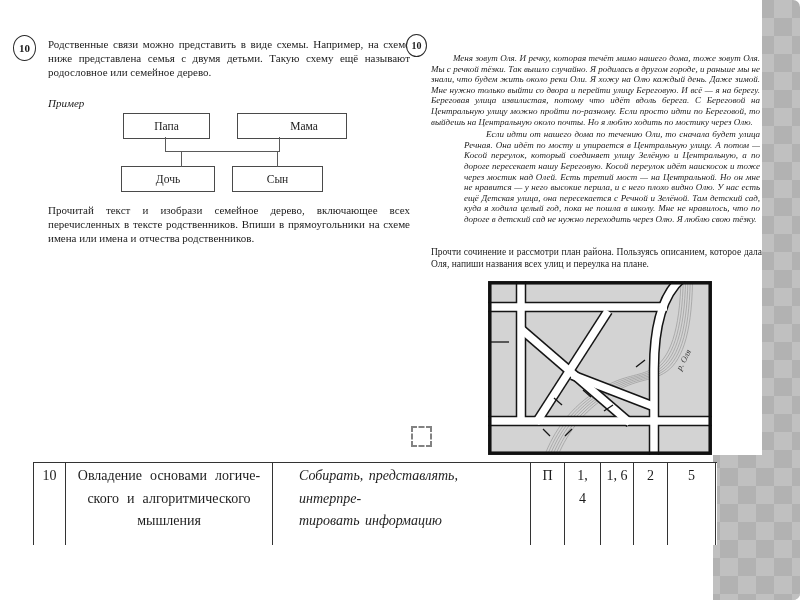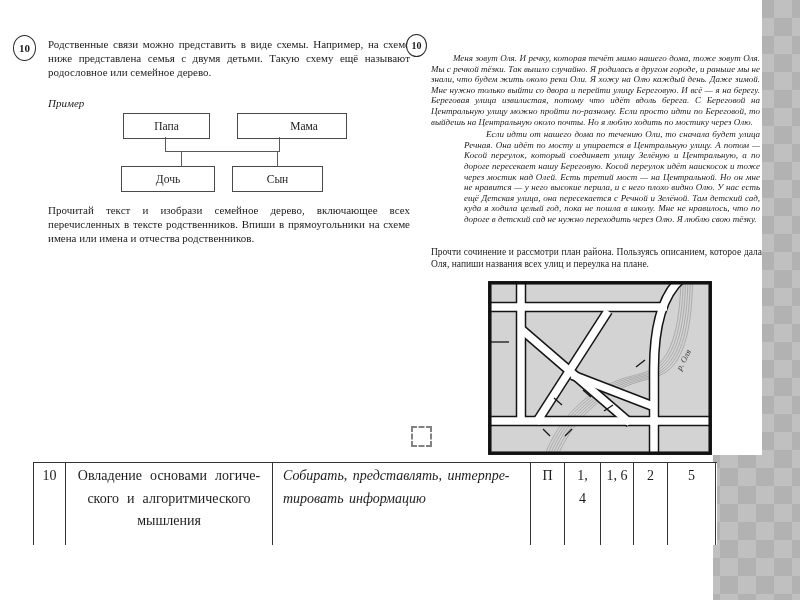--- a/index.html
+++ b/index.html
@@ -1,17 +1,17 @@
 <!DOCTYPE html>
 <html><head>
 <meta charset="utf-8">
 <style>
   html,body{margin:0;padding:0;background:#fff;}
   .slide{position:relative;width:800px;height:600px;background:#ffffff;overflow:hidden;
-         font-family:"Liberation Serif",serif;color:#1c1c1c;}
+         font-family:"Liberation Serif",serif;color:#1c1c1c;border-radius:7px;}
   
   .pattern-band{position:absolute;left:0;top:0;width:800px;height:600px;
     background-color:#b2b2b2;
     background-image:
       linear-gradient(45deg,#c0c0c0 25%,transparent 25%,transparent 75%,#c0c0c0 75%),
       linear-gradient(45deg,#c0c0c0 25%,transparent 25%,transparent 75%,#c0c0c0 75%);
     background-position:0 0,18px 18px;background-size:36px 36px;
     clip-path:polygon(762px 0,800px 0,800px 600px,713px 600px,713px 455px,762px 455px);}
   .task-circle{position:absolute;border:1.4px solid #2a2a2a;border-radius:50%;
     display:flex;align-items:center;justify-content:center;font-weight:bold;background:#fff;}
@@ -31,21 +31,21 @@
   .rinstr{position:absolute;left:431px;top:247px;width:331px;font-size:9.5px;line-height:11.5px;text-align:justify;}
   .map{position:absolute;left:488px;top:281px;width:224px;height:174px;}
   .marker{position:absolute;left:411px;top:426px;width:17px;height:17px;border:2px dashed #828282;background:transparent;}
   .spec{position:absolute;left:33px;top:462px;width:684px;height:83px;background:#fff;
         border-top:1.2px solid #333;display:flex;box-sizing:border-box;}
   .cell{border-left:1.2px solid #333;box-sizing:border-box;font-size:14px;line-height:22.5px;
         padding-top:2px;flex:none;}
   .cell:last-child{border-right:1.2px solid #333;}
   .c-num{width:32px;text-align:center;}
   .c-skill{width:207px;padding:2px 8px 0;white-space:pre-line;word-spacing:4.5px;text-align:center;}
-  .c-act{width:258px;padding:2px 10px 0;white-space:pre-line;font-style:italic;word-spacing:2px;}
+  .c-act{width:258px;padding:2px 26px 0;white-space:pre-line;font-style:italic;word-spacing:2px;}
   .c-sm{text-align:center;white-space:pre-line;}
   .c-p{width:34px;} .c-14{width:36px;} .c-16{width:33px;} .c-2{width:34px;} .c-5{width:49px;}
 </style>
 </head>
 <body>
 
 <div class="slide">
 
   <div class="pattern-band"></div>
 

